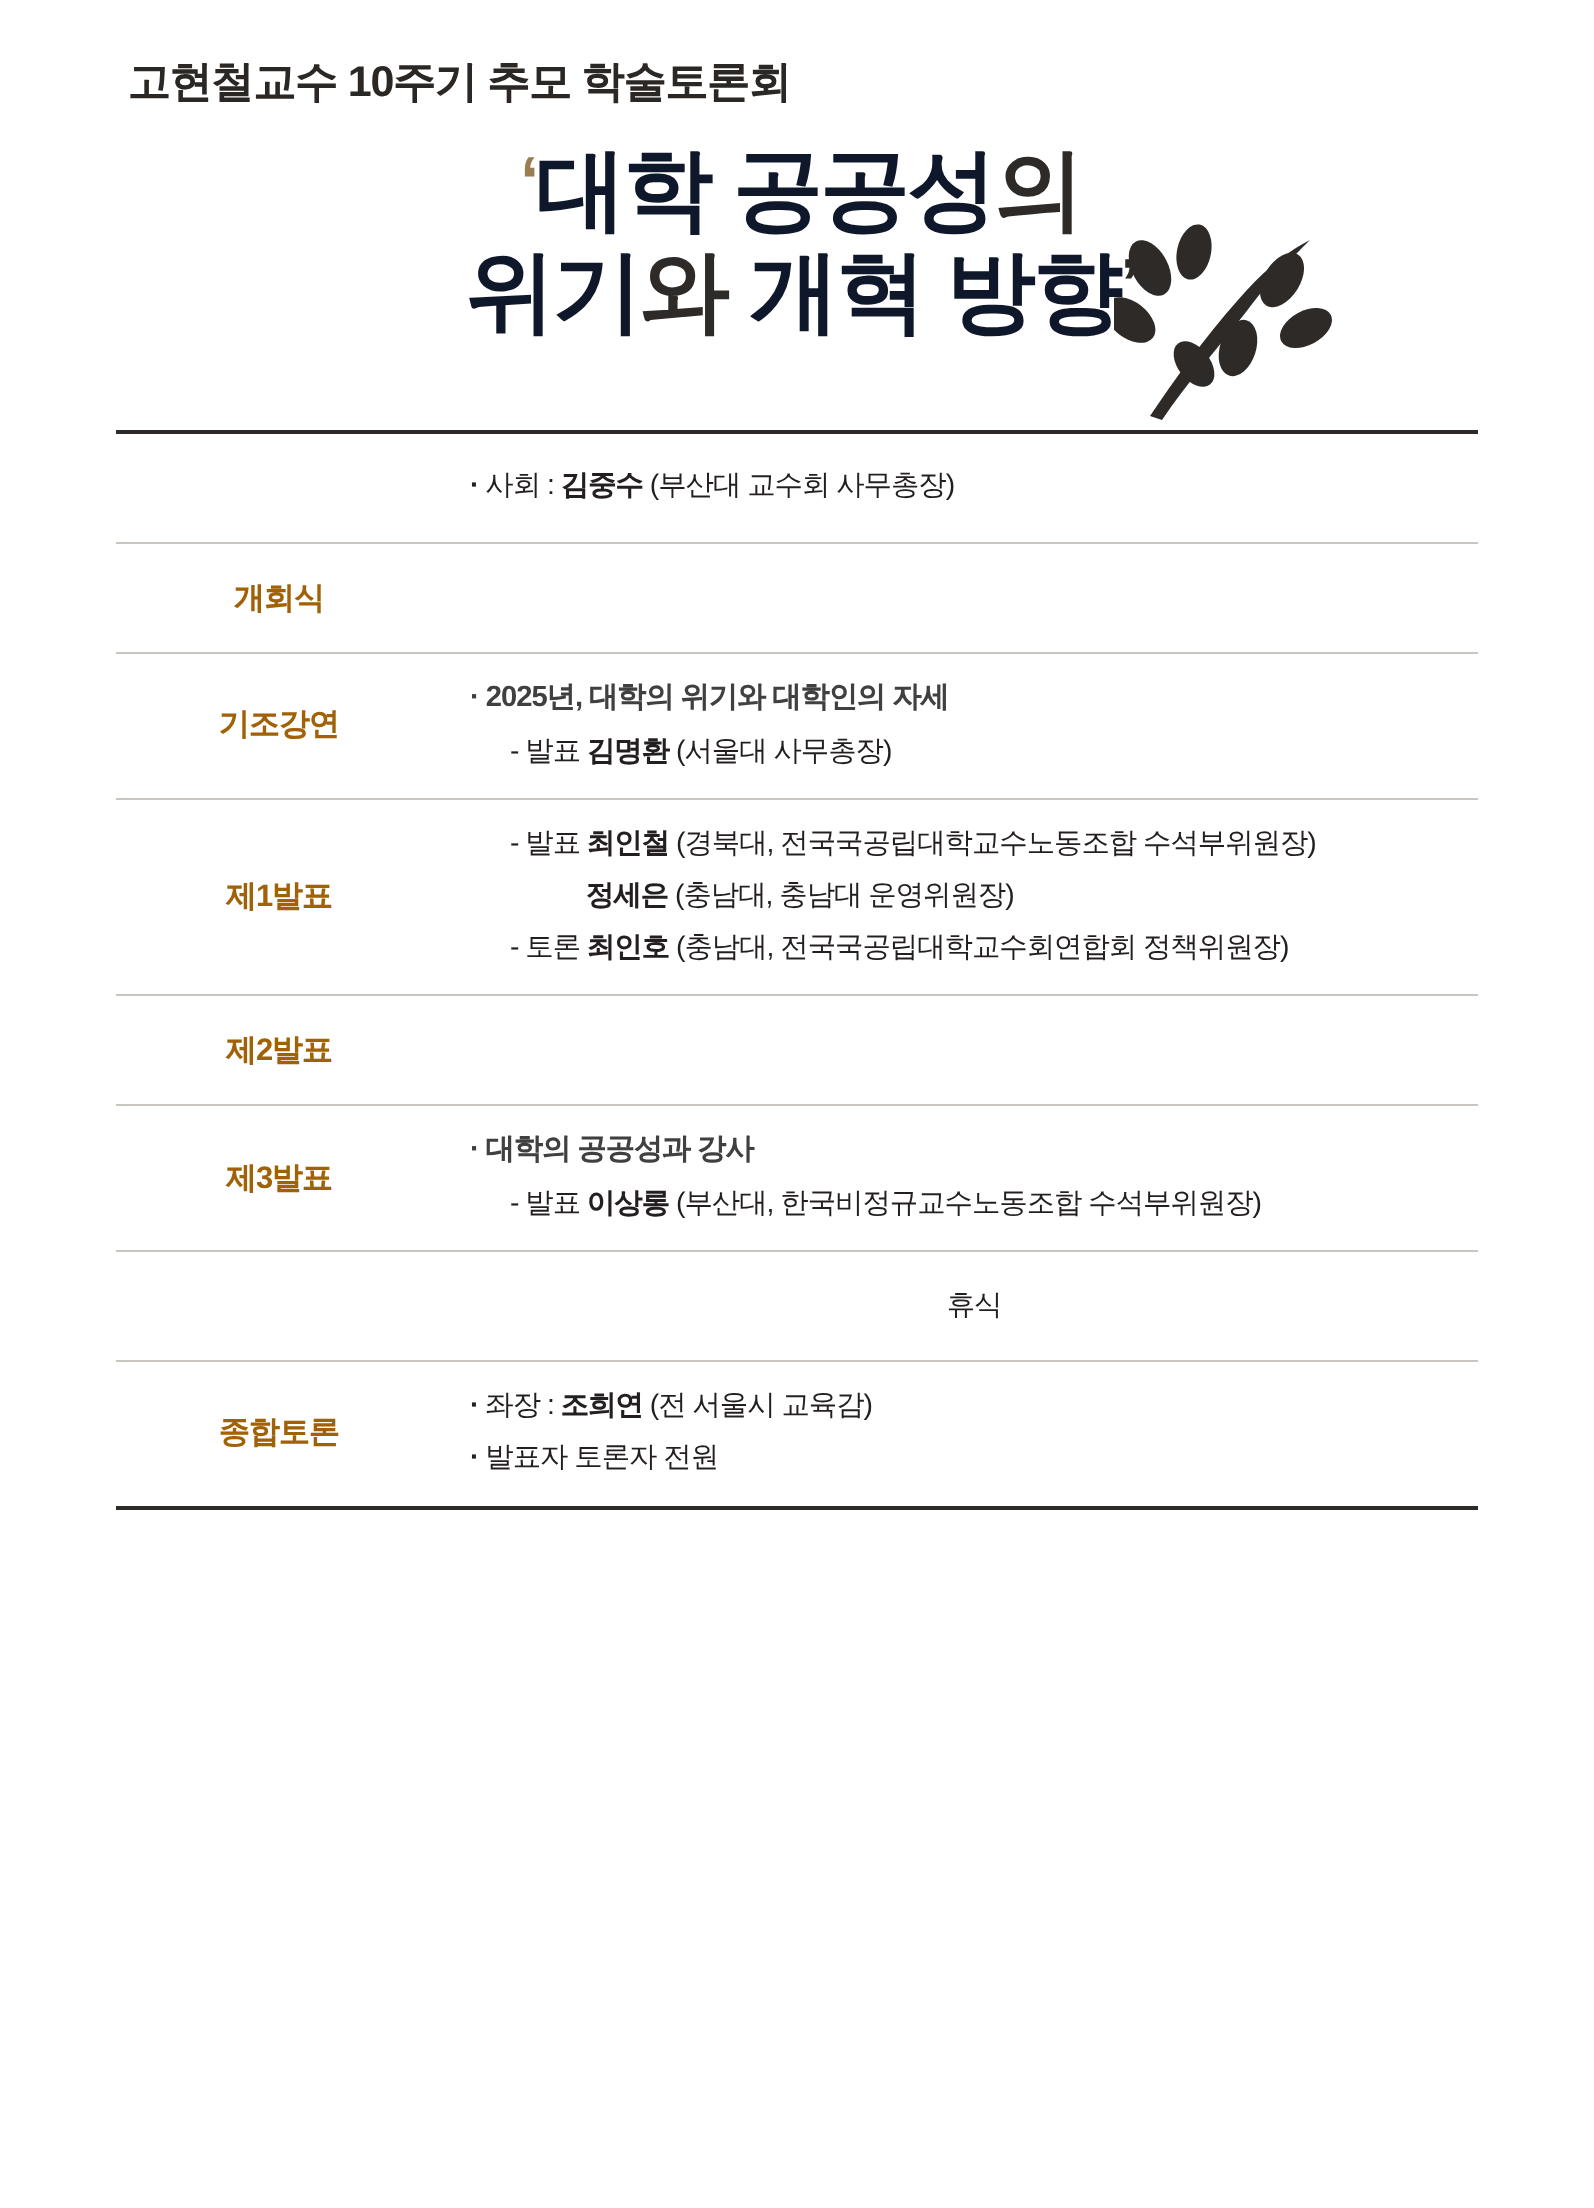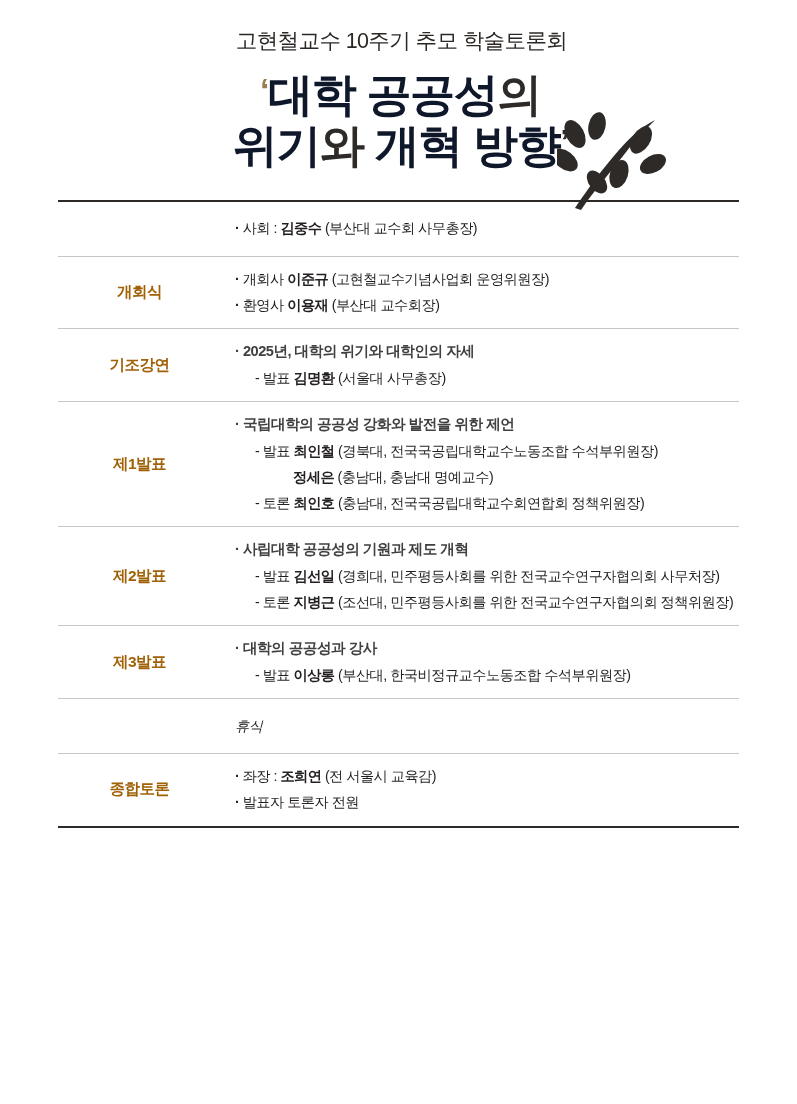--- a/index.html
+++ b/index.html
@@ -24,23 +24,23 @@
   }
 
   
   .header {
     position: relative;
     padding-top: 26px;
     height: 200px;
     box-sizing: border-box;
   }
   .subtitle {
-    text-align: center;
+    text-align: left;
     font-size: 21.5px;
-    font-weight: normal;
+    font-weight: bold;
     color: #2b2724;
     letter-spacing: -0.6px;
     padding-left: 6px;
   }
   .title-block {
     margin-top: 14px;
     text-align: center;
     line-height: 1.14;
     padding-left: 4px;
   }
@@ -69,21 +69,21 @@
     position: absolute;
     right: 72px;
     top: 112px;
     width: 110px;
     height: 100px;
   }
 
   
   .program {
     border-top: 2.5px solid #2d2a27;
-    margin-top: 0;
+    margin-top: 15px;
   }
   .row {
     display: flex;
     align-items: stretch;
     border-bottom: 1px solid #c9c6c2;
     min-height: 54px;
   }
   .row.last {
     border-bottom: 2.5px solid #2d2a27;
     justify-content: center;
@@ -131,21 +131,21 @@
   }
   .nm {
     font-weight: bold;
   }
   .center-only {
     justify-content: center;
     align-items: center;
     text-align: center;
     padding-left: 0;
   }
-  .center-only .line { width: 100%; text-align: left; font-style: italic; }
+  .center-only .line { width: 100%; text-align: center; }
 </style>
 </head>
 <body>
 
 <div class="page">
 
   <div class="header">
     <div class="subtitle">고현철교수 10주기 추모 학술토론회</div>
 
     <div class="title-block">
@@ -171,51 +171,41 @@
 
     <div class="row">
       <div class="label"></div>
       <div class="content">
         <div class="line bullet"><span>사회 : </span><span class="nm">김중수</span><span> (부산대 교수회 사무총장)</span></div>
       </div>
     </div>
 
     <div class="row">
       <div class="label">개회식</div>
-      <div class="content">
-        <div class="line bullet"><span>개회사 </span><span class="nm">이준규</span><span> (고현철교수기념사업회 운영위원장)</span></div>
-        <div class="line bullet"><span>환영사 </span><span class="nm">이용재</span><span> (부산대 교수회장)</span></div>
-      </div>
     </div>
 
     <div class="row">
       <div class="label">기조강연</div>
       <div class="content">
         <div class="line bullet topic">2025년, 대학의 위기와 대학인의 자세</div>
         <div class="line sub"><span>- 발표 </span><span class="nm">김명환</span><span> (서울대 사무총장)</span></div>
       </div>
     </div>
 
     <div class="row">
       <div class="label">제1발표</div>
       <div class="content">
-        <div class="line bullet topic">국립대학의 공공성 강화와 발전을 위한 제언</div>
         <div class="line sub"><span>- 발표 </span><span class="nm">최인철</span><span> (경북대, 전국국공립대학교수노동조합 수석부위원장)</span></div>
-        <div class="line sub2"><span></span><span class="nm">정세은</span><span> (충남대, 충남대 명예교수)</span></div>
+        <div class="line sub2"><span></span><span class="nm">정세은</span><span> (충남대, 충남대 운영위원장)</span></div>
         <div class="line sub"><span>- 토론 </span><span class="nm">최인호</span><span> (충남대, 전국국공립대학교수회연합회 정책위원장)</span></div>
       </div>
     </div>
 
     <div class="row">
       <div class="label">제2발표</div>
-      <div class="content">
-        <div class="line bullet topic">사립대학 공공성의 기원과 제도 개혁</div>
-        <div class="line sub"><span>- 발표 </span><span class="nm">김선일</span><span> (경희대, 민주평등사회를 위한 전국교수연구자협의회 사무처장)</span></div>
-        <div class="line sub"><span>- 토론 </span><span class="nm">지병근</span><span> (조선대, 민주평등사회를 위한 전국교수연구자협의회 정책위원장)</span></div>
-      </div>
     </div>
 
     <div class="row">
       <div class="label">제3발표</div>
       <div class="content">
         <div class="line bullet topic">대학의 공공성과 강사</div>
         <div class="line sub"><span>- 발표 </span><span class="nm">이상롱</span><span> (부산대, 한국비정규교수노동조합 수석부위원장)</span></div>
       </div>
     </div>
 

